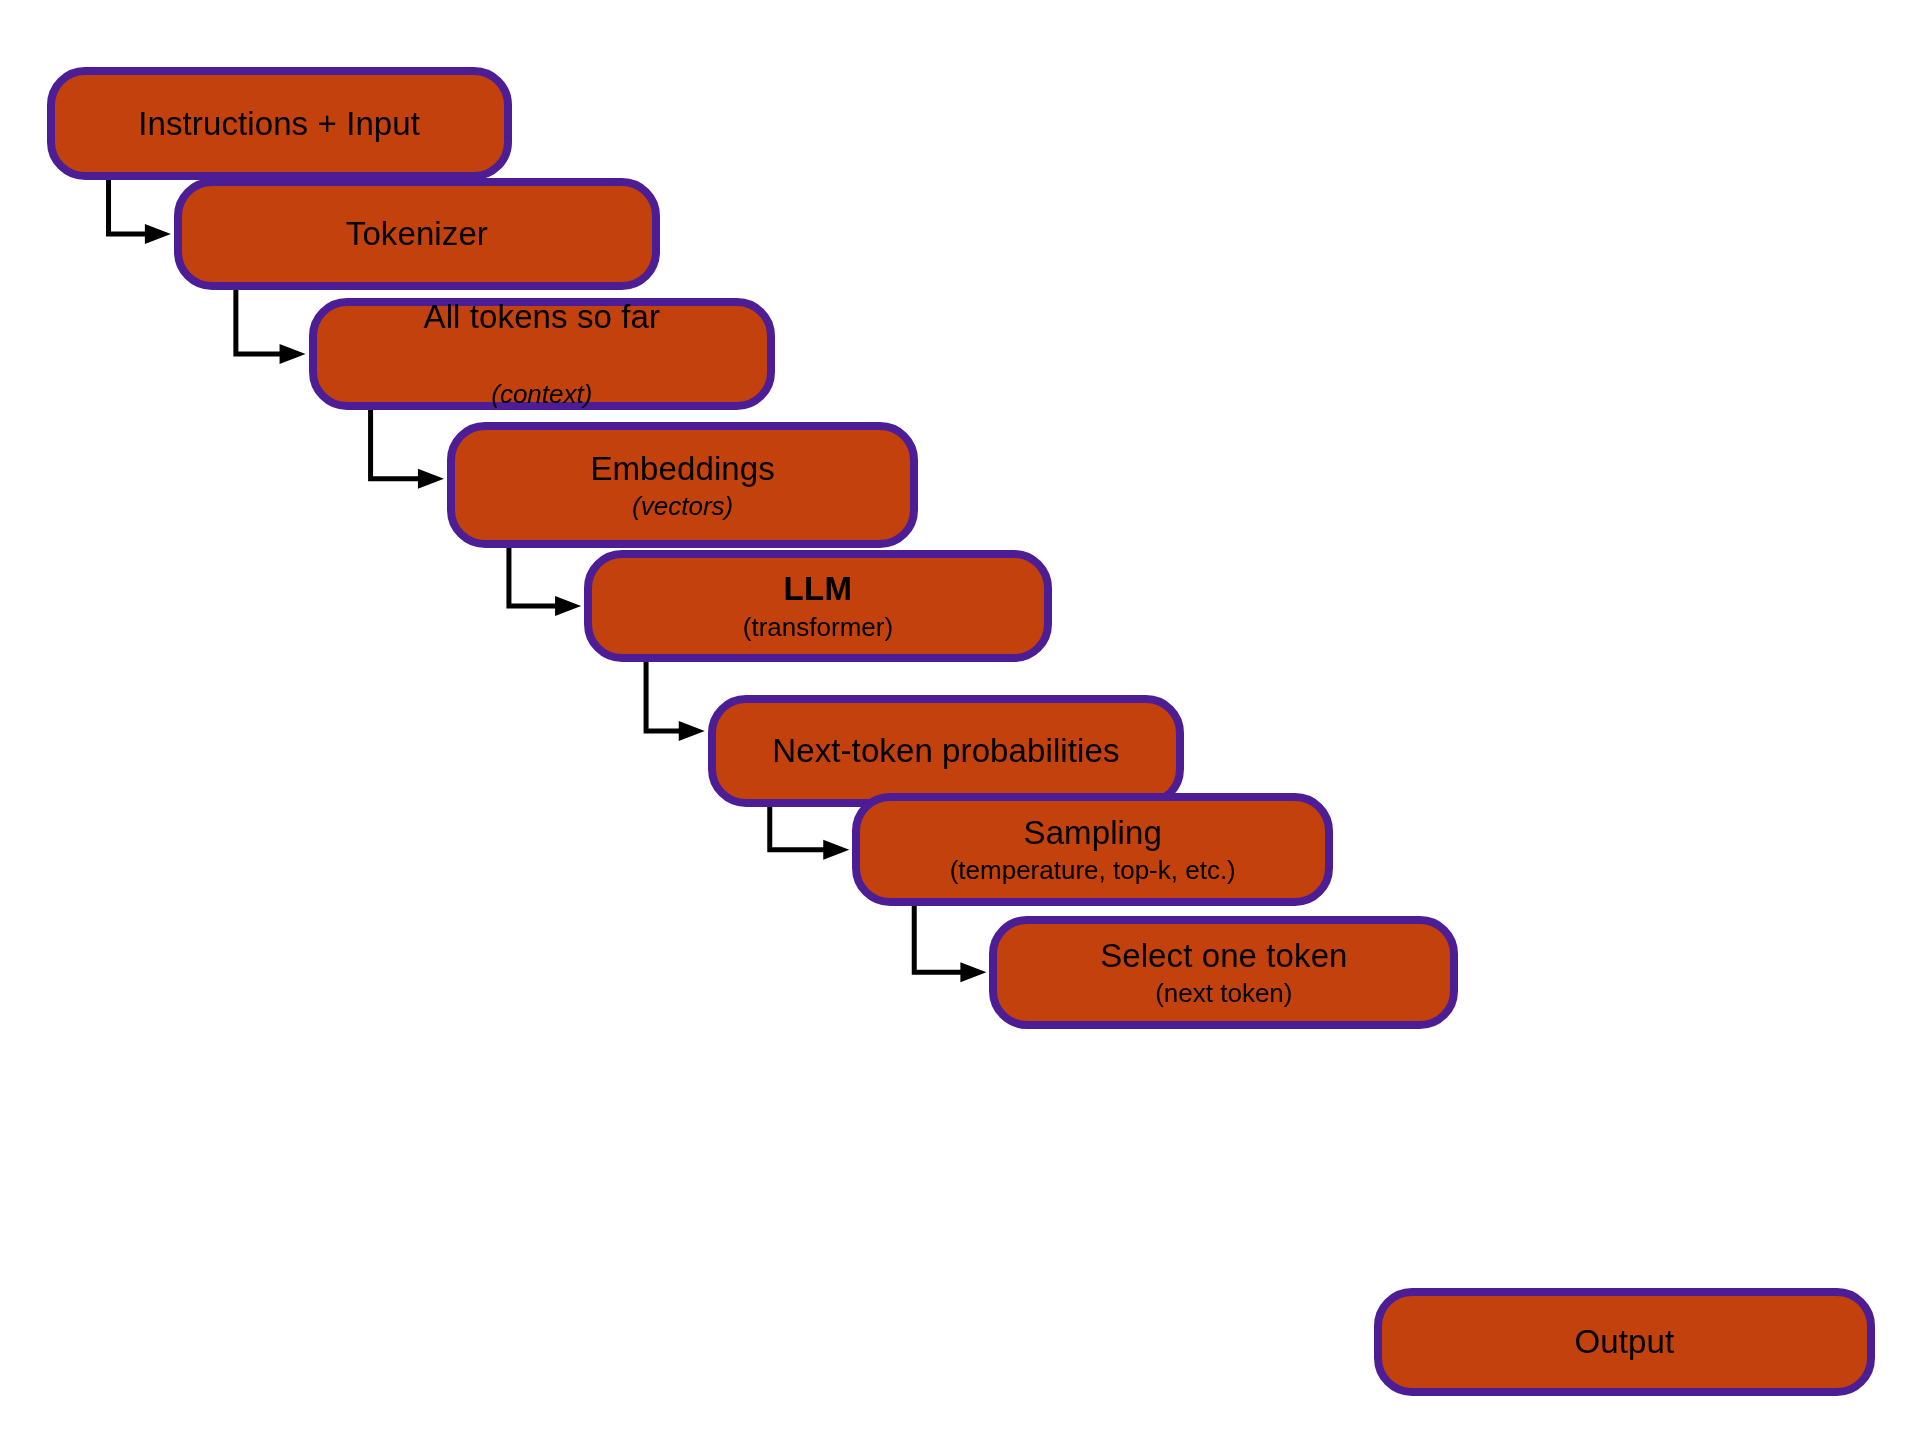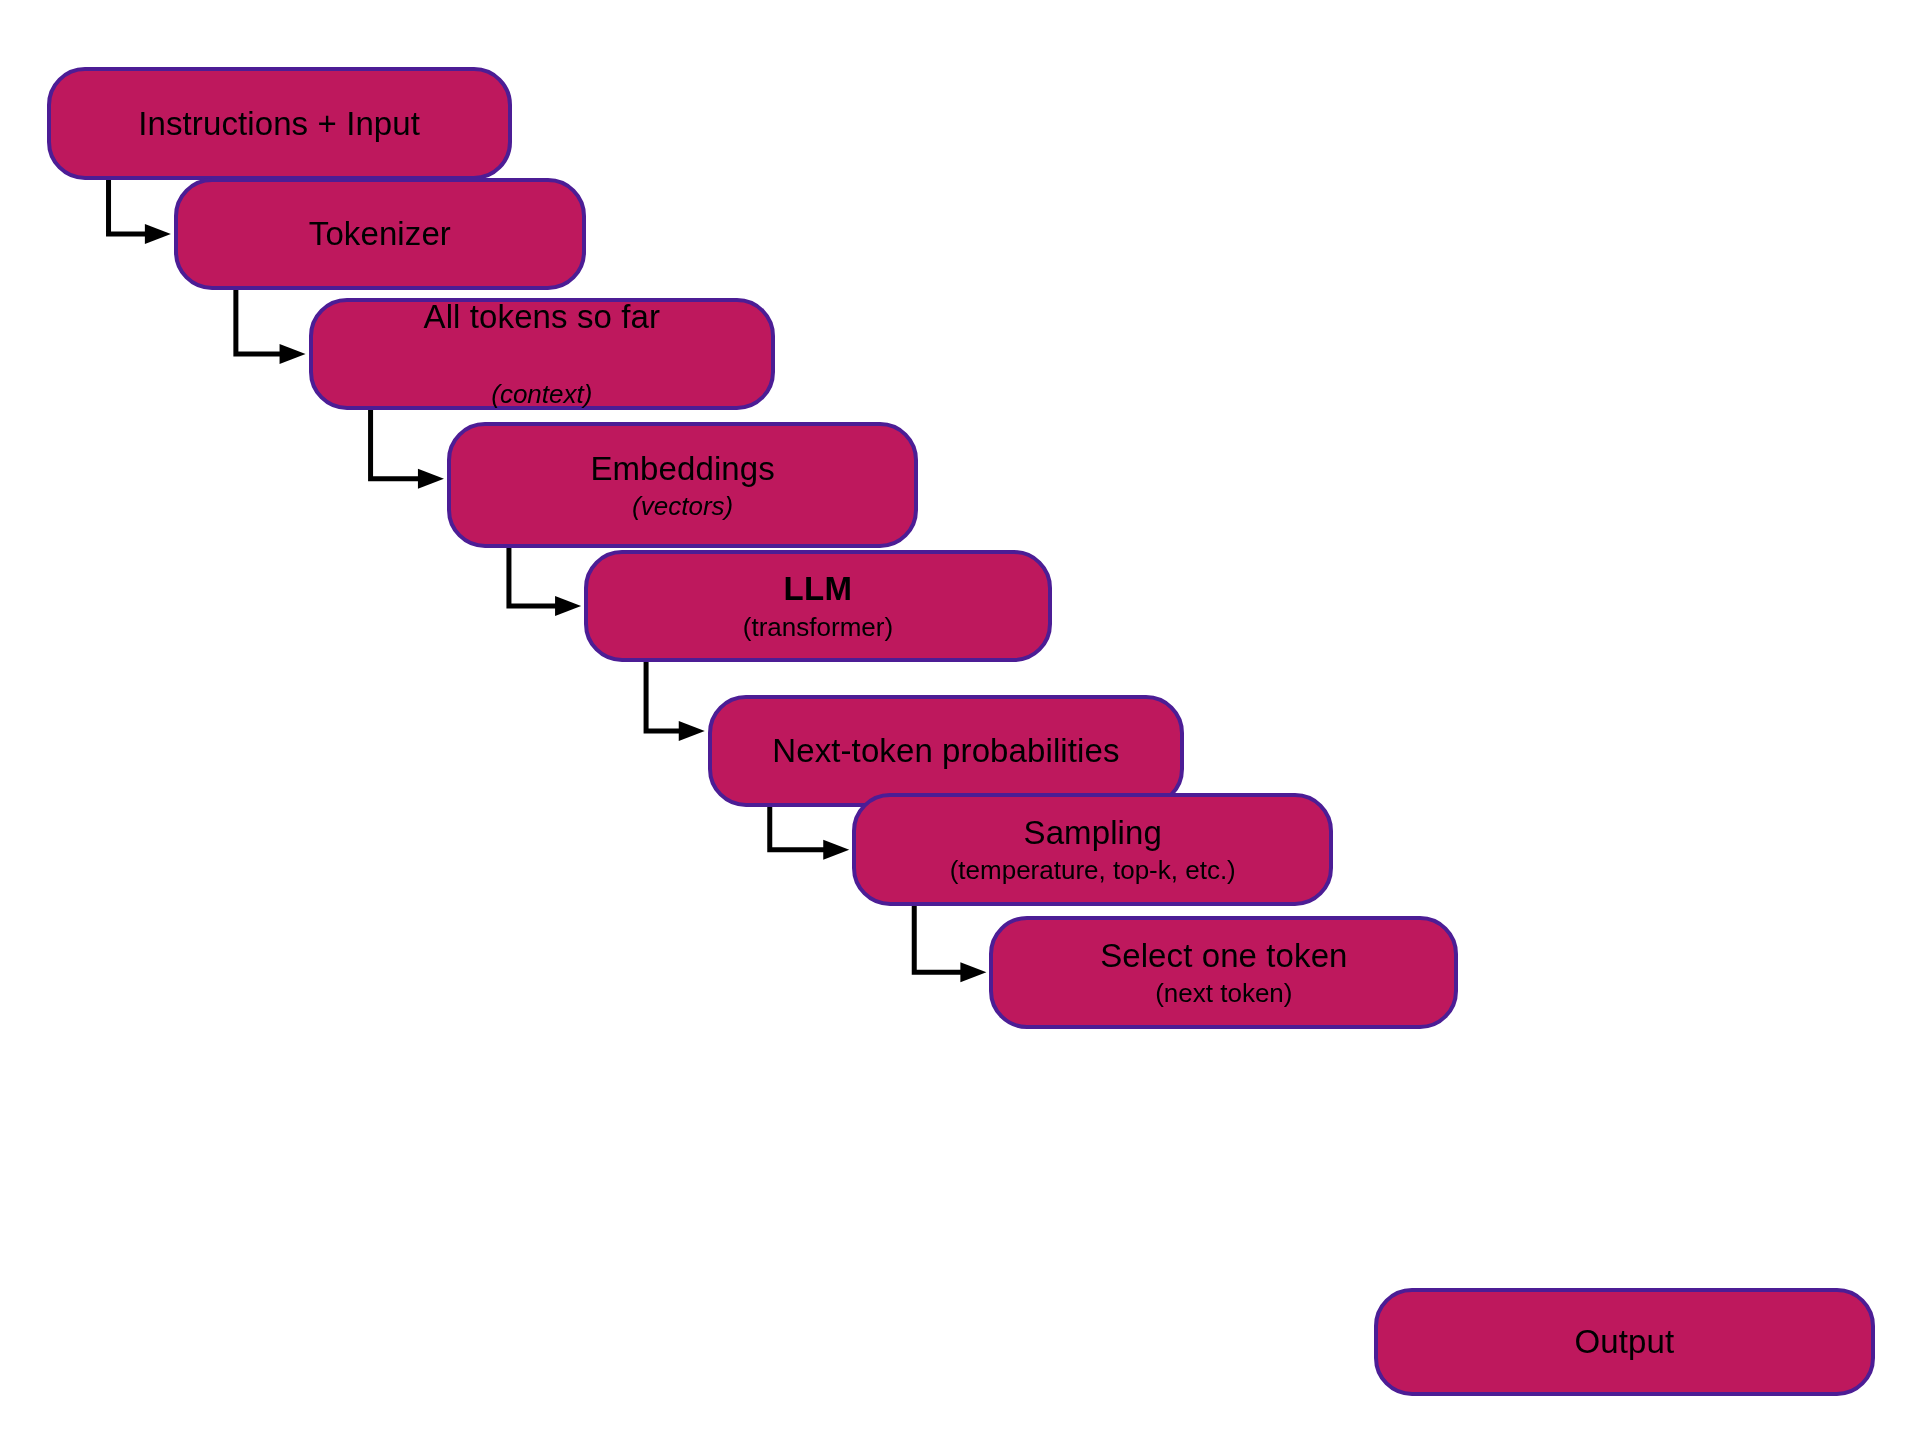--- a/index.html
+++ b/index.html
@@ -23,22 +23,22 @@
     position: absolute;
     left: 0;
     top: 0;
     width: 1920px;
     height: 1440px;
     pointer-events: none;
   }
   .node {
     position: absolute;
     box-sizing: border-box;
-    background: #be185d;
-    border: 4px solid #4c1d95;
+    background: #c2410c;
+    border: 8px solid #4c1d95;
     border-radius: 38px;
     display: flex;
     flex-direction: column;
     align-items: center;
     justify-content: center;
     text-align: center;
     line-height: 1.16;
     z-index: 2;
   }
   .node .title {
@@ -95,21 +95,21 @@
       </g>
       <g>
         <path d="M 914.2448979591837 904.1224489795918 L 914.2448979591837 972.2448979591837 L 962.3877551020408 972.2448979591837" fill="none" stroke="#000000" stroke-width="5" stroke-linecap="butt" stroke-linejoin="miter"></path>
         <polygon points="986.3877551020408,972.2448979591837 960.3877551020408,962.2448979591837 960.3877551020408,982.2448979591837" fill="#000000"></polygon>
       </g>
     </svg>
   <div id="nodes">
       <div class="node one-line" style="left: 46.5306px; top: 67.3469px; width: 465.306px; height: 112.653px;">
         <div class="title">Instructions + Input</div>
       </div>
-      <div class="node one-line" style="left: 173.878px; top: 177.551px; width: 412px; height: 112.653px;">
+      <div class="node one-line" style="left: 173.878px; top: 177.551px; width: 486px; height: 112.653px;">
         <div class="title">Tokenizer</div>
       </div>
       <div class="node" style="left: 308.571px; top: 297.551px; width: 466.531px; height: 112.653px; gap: 40px;">
         <div class="title">All tokens so far</div>
         <div class="sub italic">(context)</div>
       </div>
       <div class="node" style="left: 446.939px; top: 422.449px; width: 471.429px; height: 126px;">
         <div class="title">Embeddings</div>
         <div class="sub italic">(vectors)</div>
       </div>

